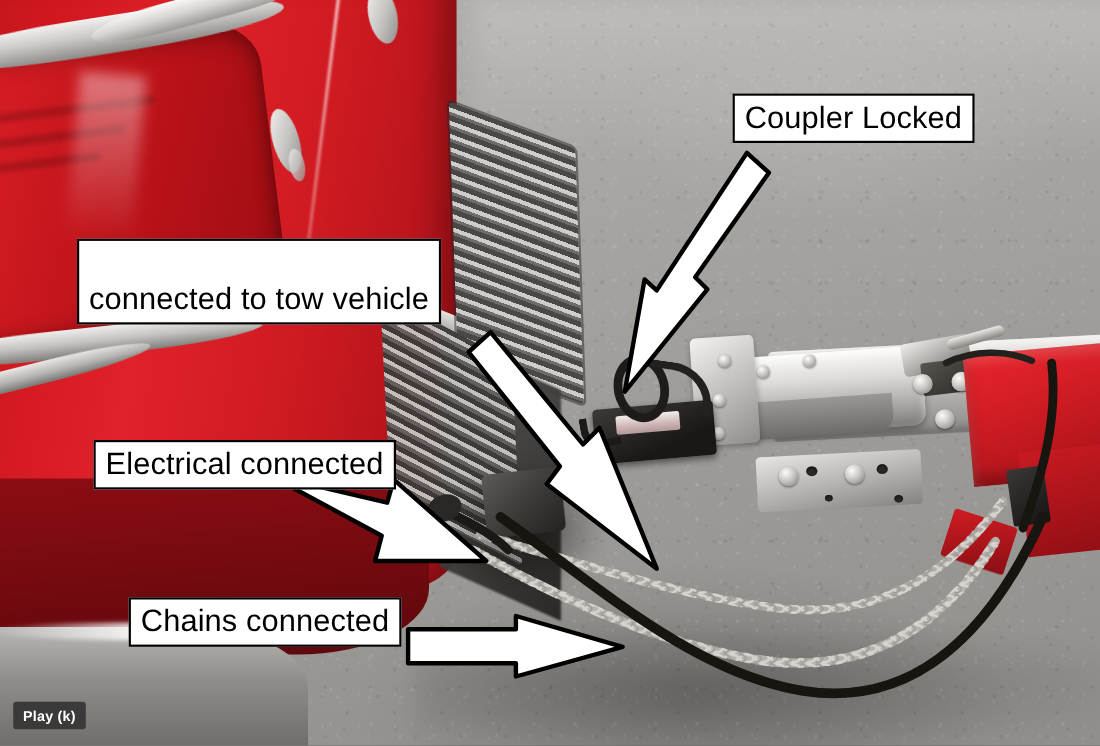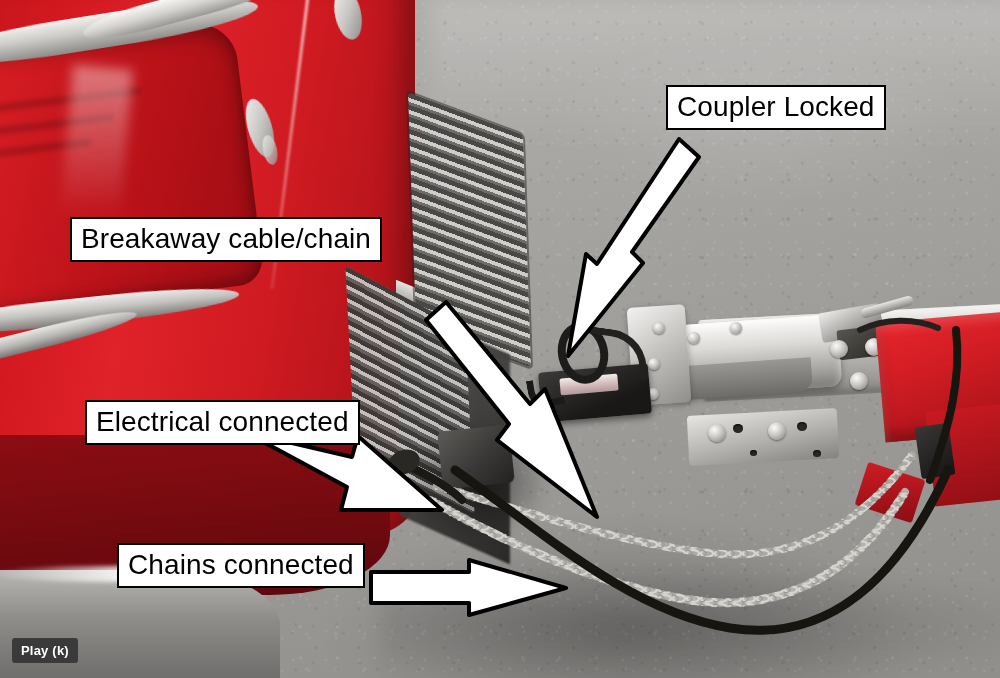--- a/index.html
+++ b/index.html
@@ -434,21 +434,21 @@
 
     <polygon points="426,320 446,302 530,404 545,389 597,517 497,440 509,424" fill="#ffffff" stroke="#000000" stroke-width="4" stroke-linejoin="round"></polygon>
 
     <polygon points="245,432 352,457 358,436 442,510 341,510 347,487" fill="#ffffff" stroke="#000000" stroke-width="4" stroke-linejoin="round"></polygon>
 
     <polygon points="371,572 469,572 469,560 566,588 469,615 469,603 371,603" fill="#ffffff" stroke="#000000" stroke-width="4" stroke-linejoin="round"></polygon>
   </svg>
 
   <div class="label-box" id="lbl-coupler">Coupler Locked</div>
 
-  <div class="label-box" id="lbl-breakaway"><span>Breakaway cable/chain</span><br></div>
+  <div class="label-box" id="lbl-breakaway"><br><span>connected to tow vehicle</span></div>
 
   <div class="label-box" id="lbl-electrical">Electrical connected</div>
 
   <div class="label-box" id="lbl-chains"><span>Chains connected</span><br></div>
 
   <div class="tooltip">Play (k)</div>
 
 </div>
 
 </body></html>

